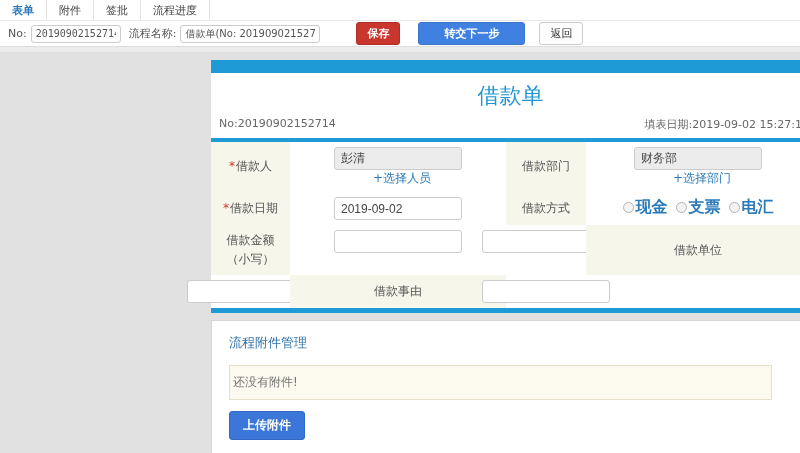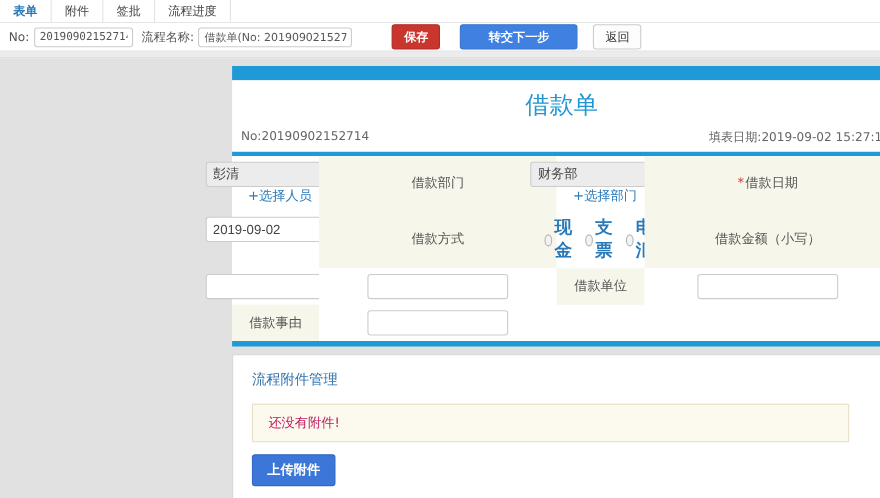--- a/index.html
+++ b/index.html
@@ -47,21 +47,21 @@
   .radio-group { display:flex; align-items:center; gap:8px; }
   .radio-item { display:flex; align-items:center; gap:2px; }
   .radio-circle { width:11px; height:11px; border:1px solid #b5b5b5; border-radius:50%;
                   background:#f3f3f3; display:inline-block; }
   .radio-text { color:#2a7ab9; font-size:16px; font-weight:bold; }
   .bluebar-bottom { height:5px; background:#1e9ad6; margin-bottom:7px; }
   
   .sub-panel { background:#fff; border:1px solid #d5d5d5; padding:13px 17px; margin-bottom:8px; }
   .sub-heading-blue { color:#3173ad; font-weight:normal; font-size:13px; }
   .attach-alert { margin-top:13px; margin-right:20px; background:#fcf9ee; border:1px solid #e7e0c8;
-                  padding:8px 14px; font-size:12px; color:#be185d; }
+                  padding:8px 3px; font-size:12px; color:#737373; }
   .btn-upload { margin-top:11px; background:#3b76d8; border:1px solid #3369c4; color:#fff;
                 font-weight:bold; font-size:12px; padding:5px 13px; border-radius:3px; cursor:pointer; }
   
   .approve-panel { background:#fff; border:1px solid #d88c85; padding:13px 17px; height:120px; }
 </style>
 </head>
 <body>
 
 <div class="topbar">
   <div class="tabs">
@@ -89,20 +89,23 @@
     <div class="form-title">借款单</div>
     <div class="form-meta">
       <span>No:20190902152714</span>
       <span>填表日期:2019-09-02 15:27:1</span>
     </div>
   </div>
   <div class="blue-divider"></div>
 
   <div class="form-grid">
 
+    <div class="lbl">
+      <span><span class="req">*</span><span>借款人</span></span>
+    </div>
     <div class="fld">
       <input class="f-input" readonly="" value="彭清" style="">
       <a href="#" class="sel-link">+选择人员</a>
     </div>
     <div class="lbl">
       <span>借款部门</span>
     </div>
     <div class="fld">
       <input class="f-input" readonly="" value="财务部" style="">
       <a href="#" class="sel-link">+选择部门</a>

